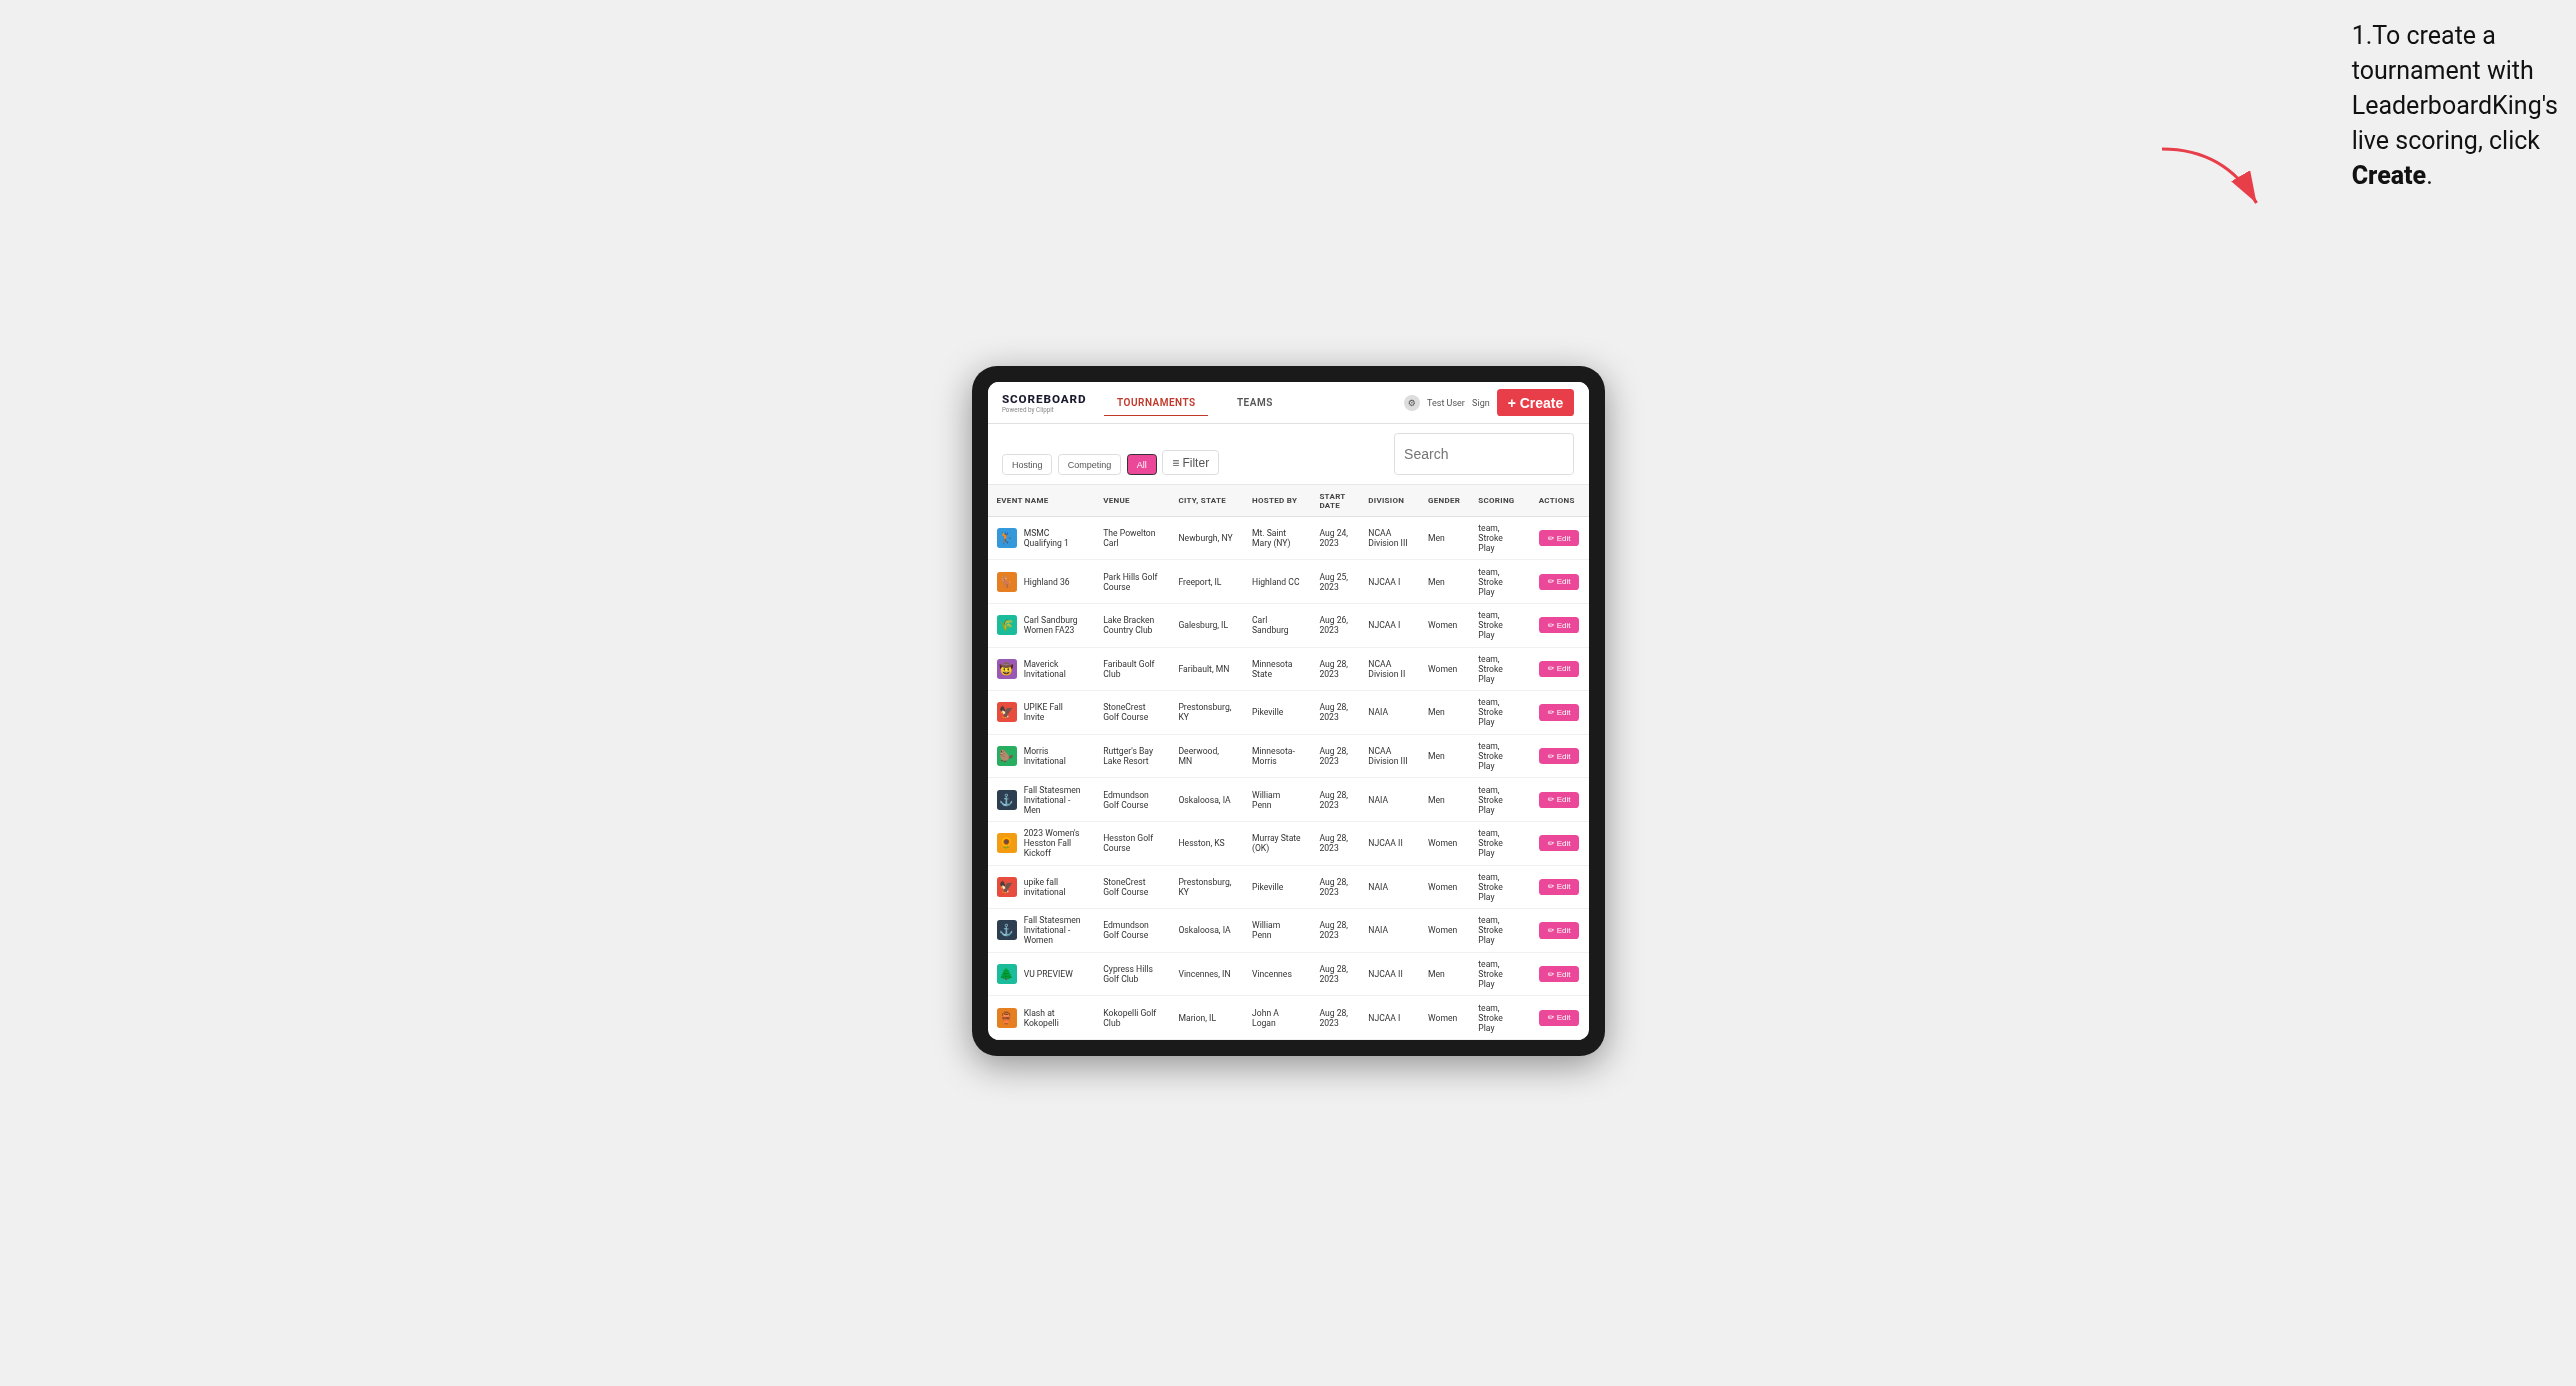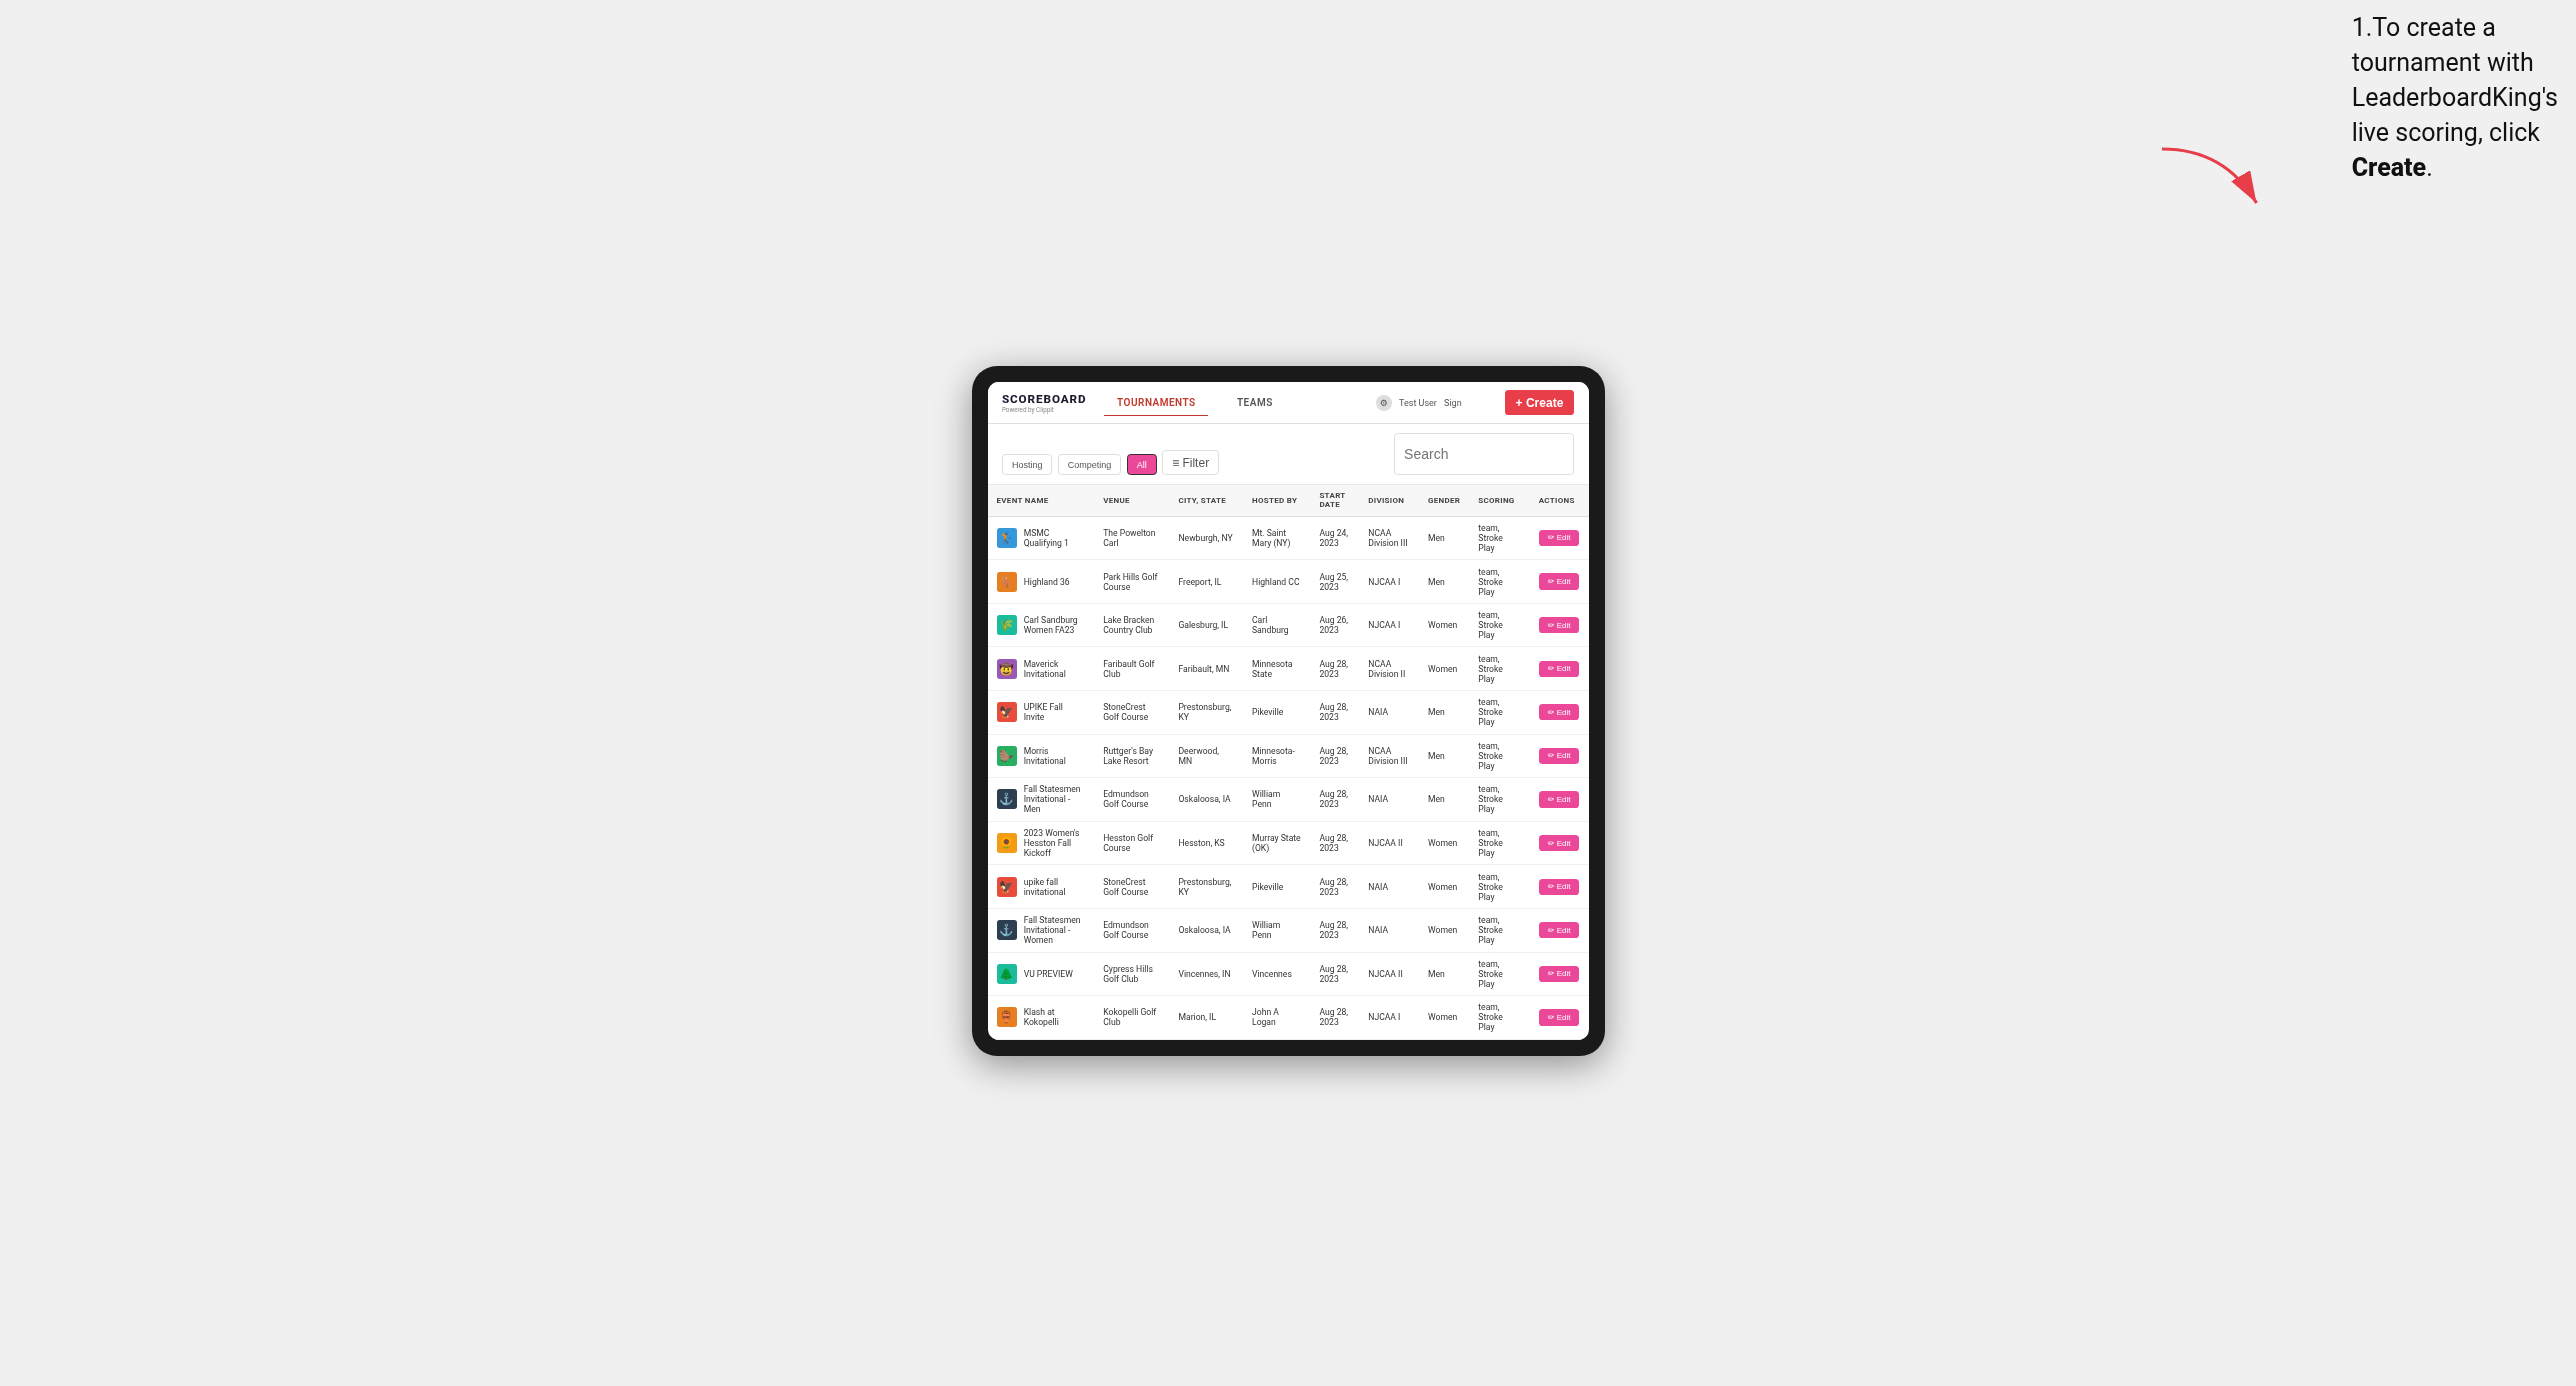--- a/index.html
+++ b/index.html
@@ -8,21 +8,21 @@
       font-family: -apple-system, BlinkMacSystemFont, 'Segoe UI', Roboto, sans-serif;
       display: flex;
       justify-content: center;
       align-items: center;
       min-height: 100vh;
       position: relative;
     }
 
     .annotation-text {
       position: absolute;
-      top: 10px;
+      top: 18px;
       right: 18px;
       font-size: 25px;
       line-height: 1.4;
       max-width: 288px;
       color: #111;
     }
     .annotation-text strong { font-weight: 800; }
 
     .tablet-outer {
       background: #1a1a1a;
@@ -103,27 +103,26 @@
       justify-content: center;
       font-size: 9px;
       color: #555;
     }
     .create-btn {
       background: #e83e4a;
       color: #fff;
       border: none;
       border-radius: 3.6px;
       padding: 5.4px 10.8px;
-      font-size: 12px;
+      font-size: 14px;
       font-weight: 600;
       cursor: pointer;
       display: flex;
       align-items: center;
       gap: 3.6px;
-      margin-left: 36px;
     }
 
     
     .filter-bar {
       display: flex;
       align-items: flex-end;
       padding: 9px 14.4px;
       gap: 5.4px;
       border-bottom: 0.9px solid #e8e8e8;
       background: #fff;

